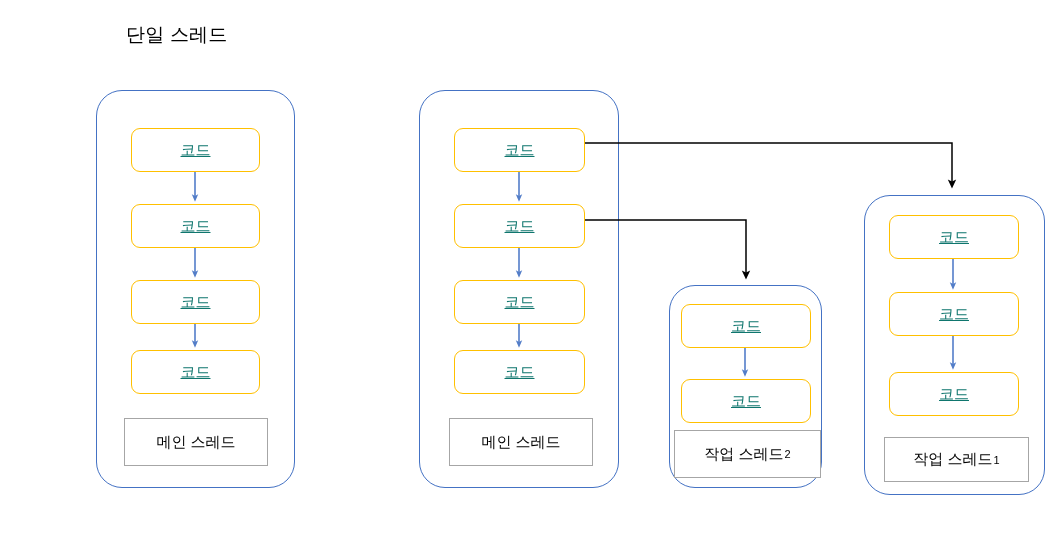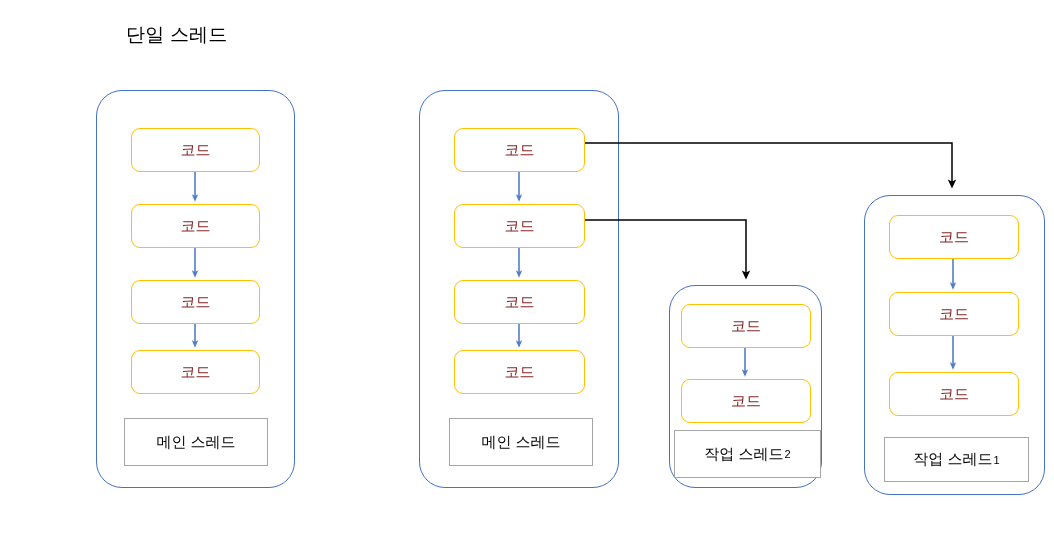--- a/index.html
+++ b/index.html
@@ -36,21 +36,22 @@
   .code-box {
     position: absolute;
     border: 1.6px solid #FFC000;
     border-radius: 9px;
     background: #ffffff;
     box-sizing: border-box;
     display: flex;
     align-items: center;
     justify-content: center;
     font-size: 15px;
-    color: #7f1d1d;
+    color: #0f766e;
+    text-decoration: underline;
   }
   .thread-label {
     position: absolute;
     border: 1.1px solid #A6A6A6;
     background: #ffffff;
     box-sizing: border-box;
     display: flex;
     align-items: center;
     justify-content: center;
     font-size: 15px;

